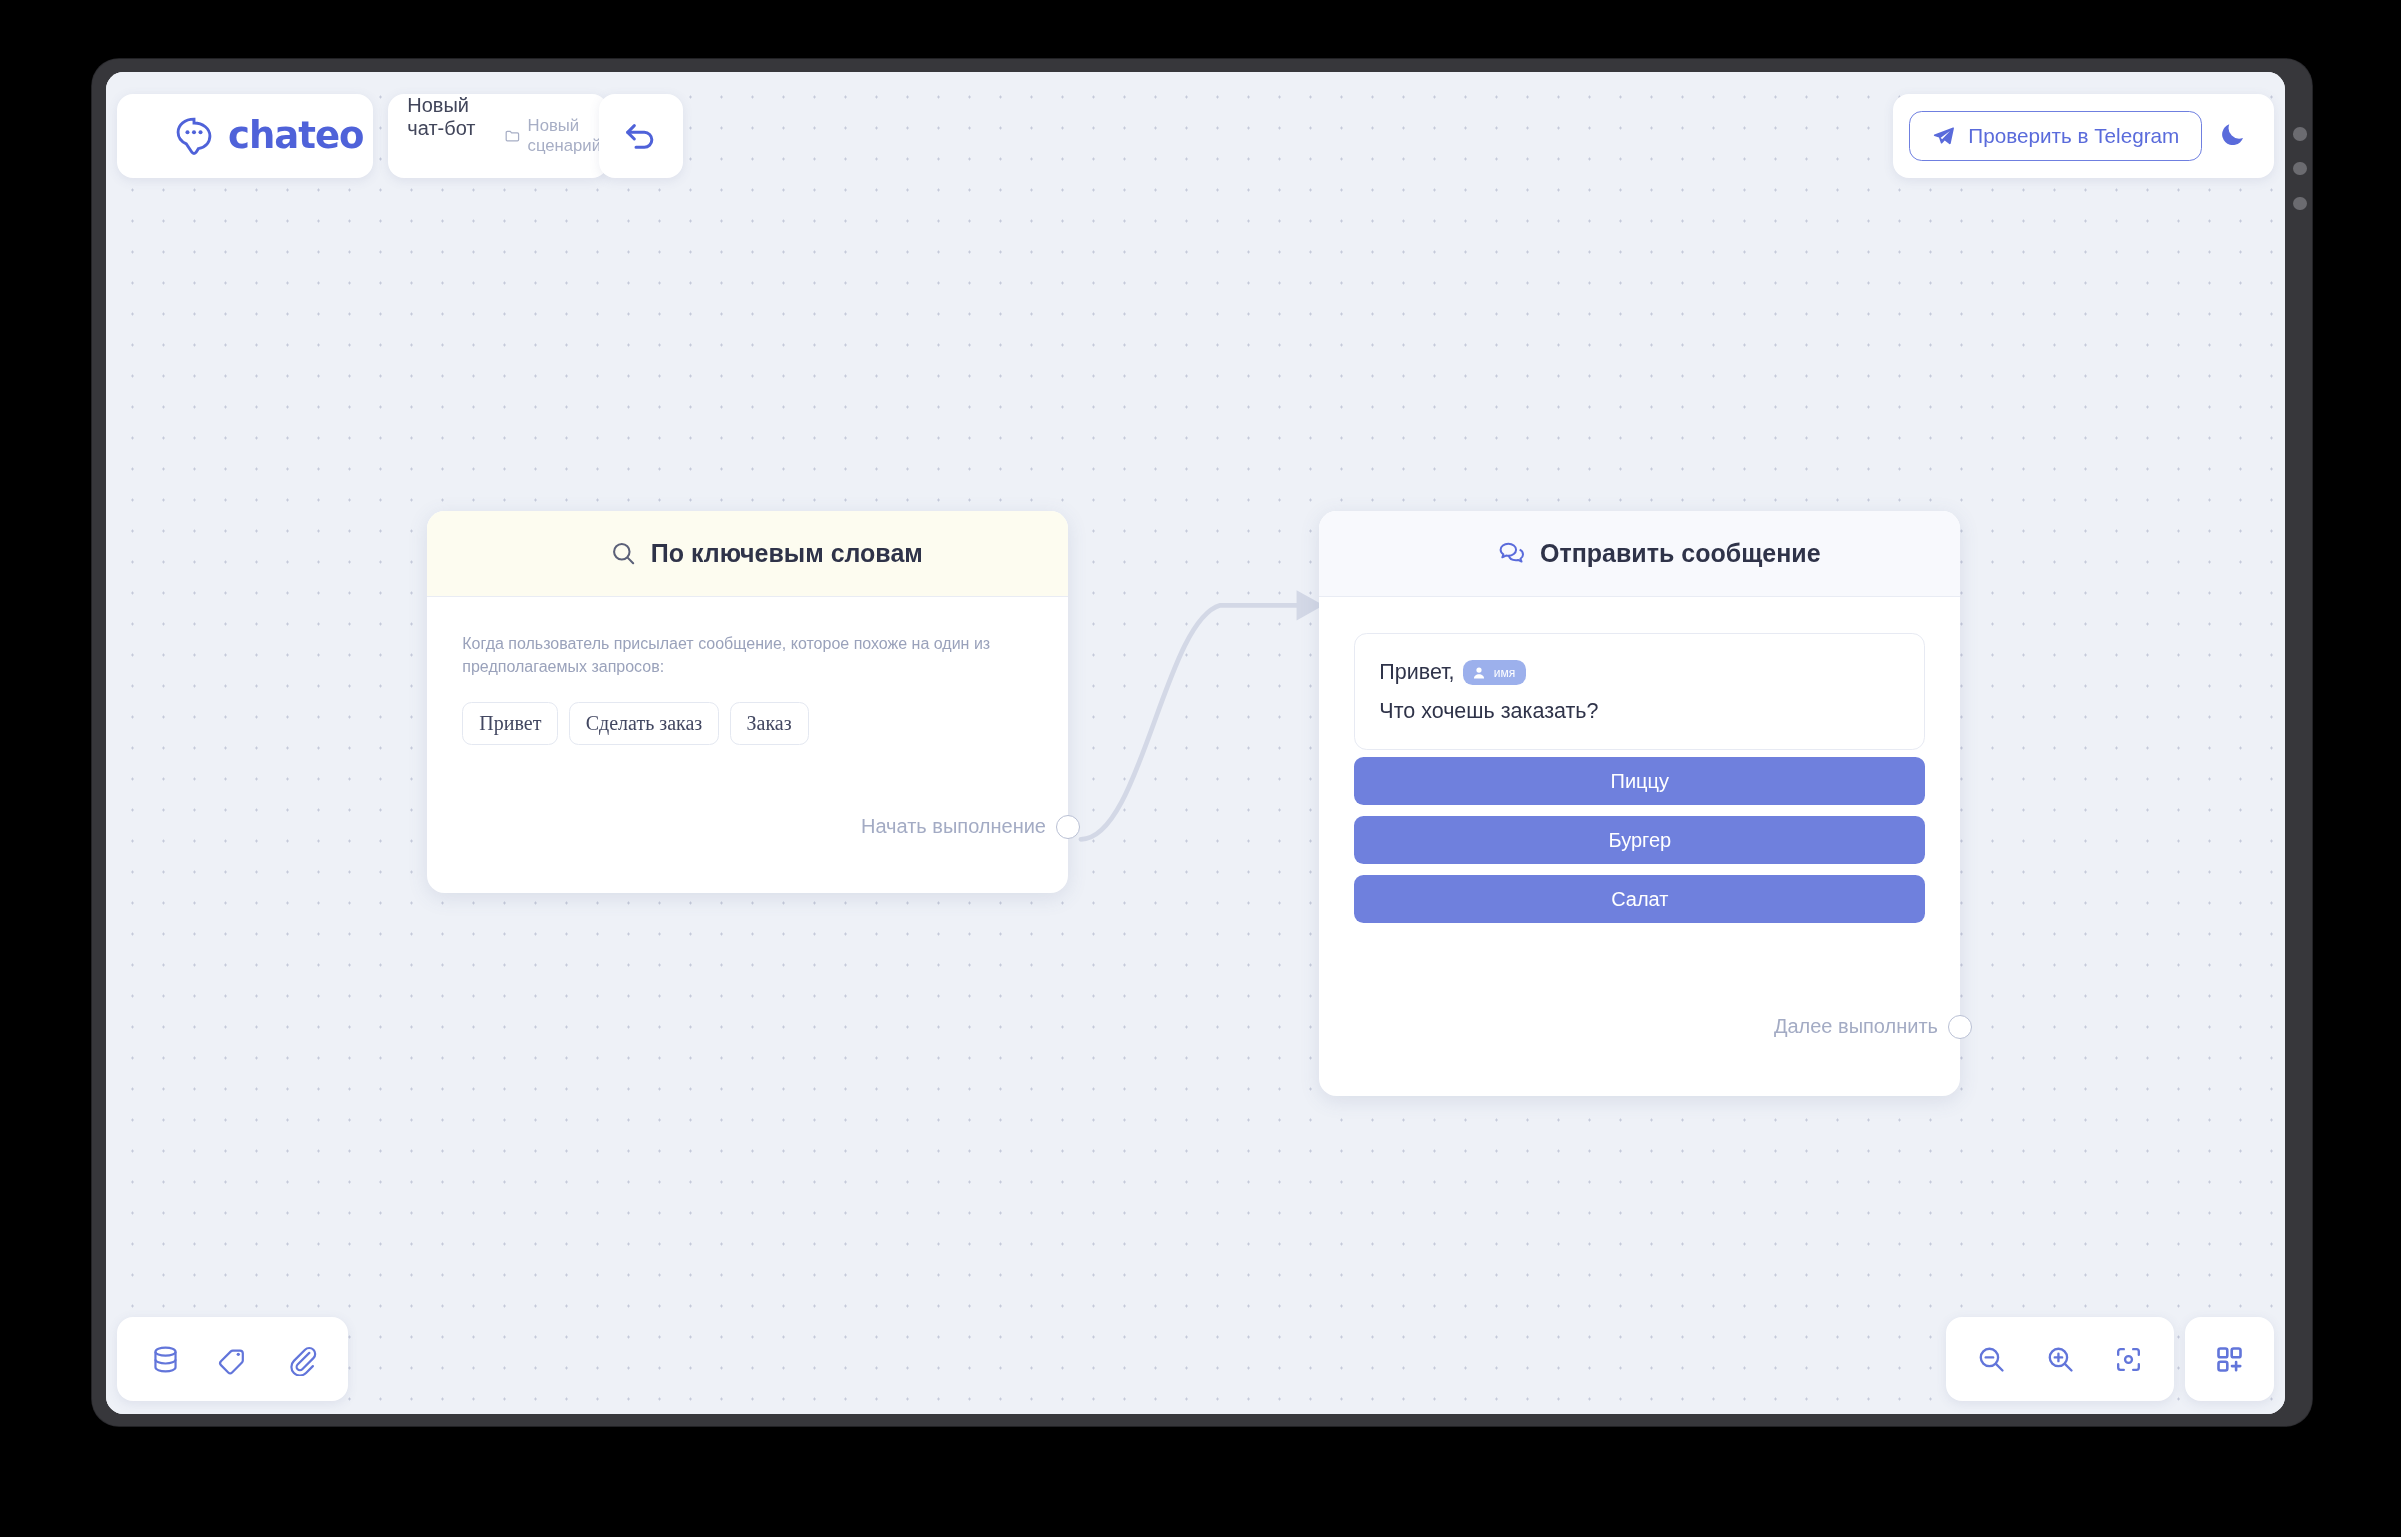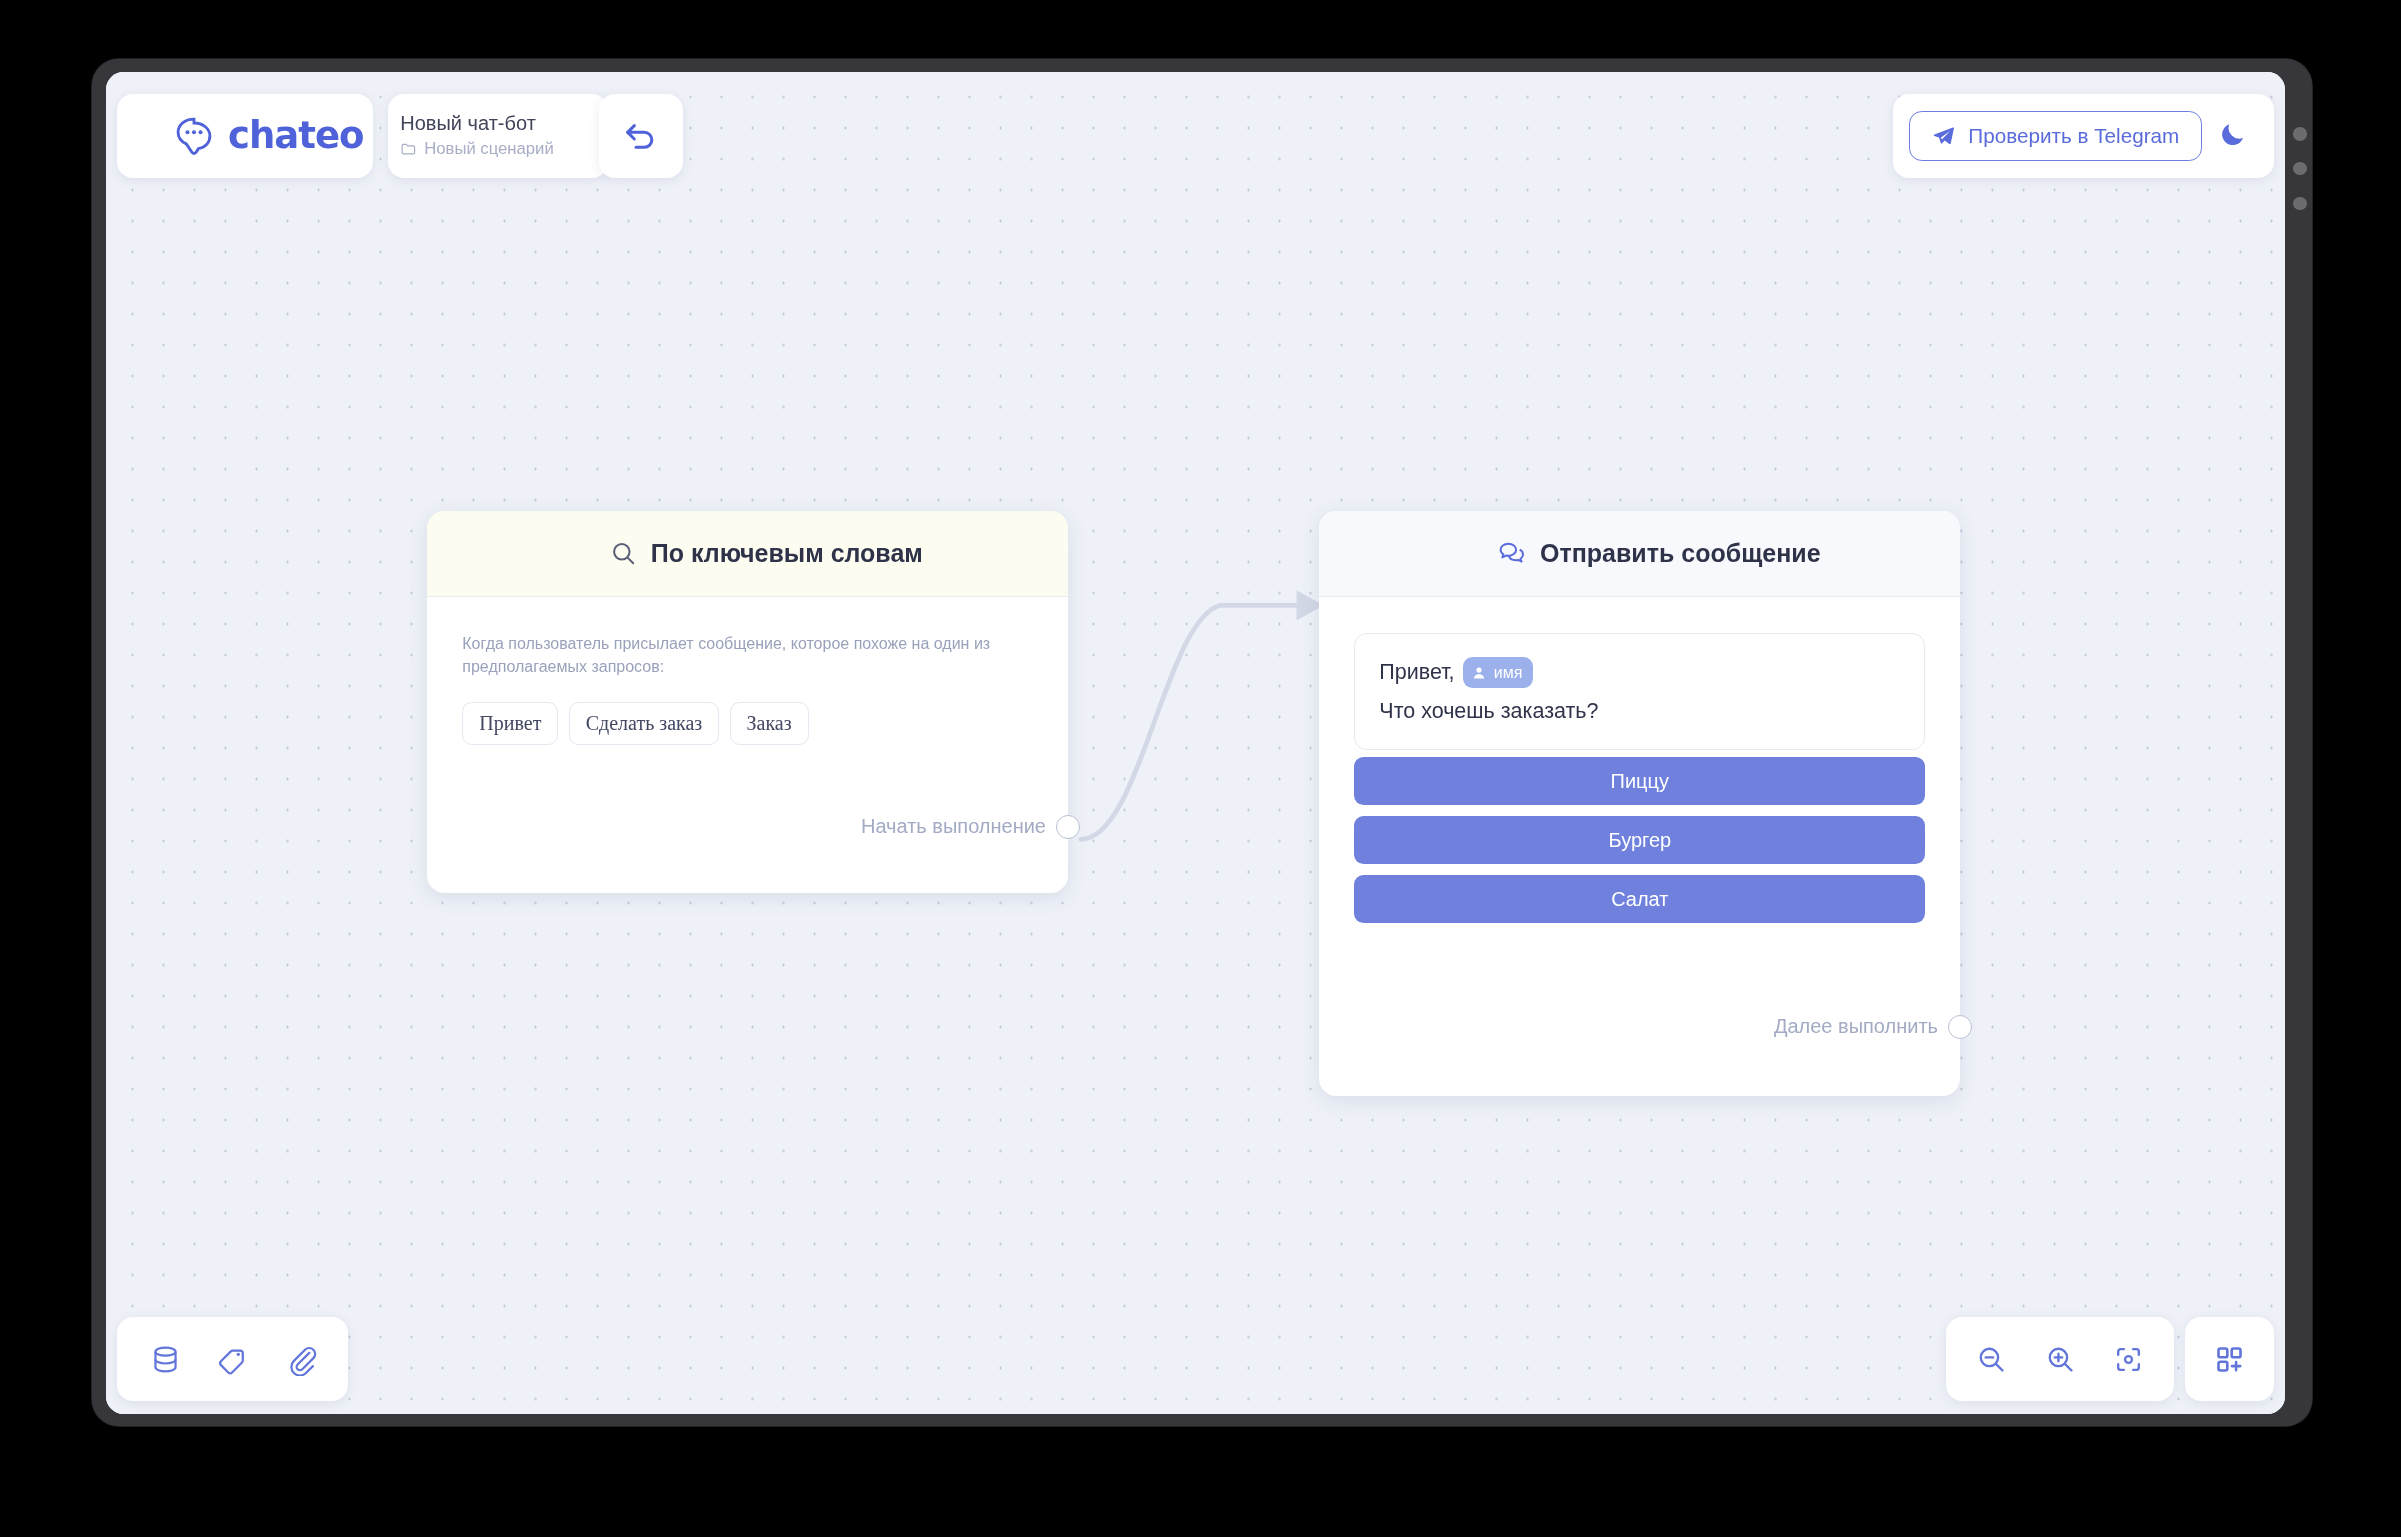--- a/index.html
+++ b/index.html
@@ -89,22 +89,22 @@
     font-size: 37px;
     font-weight: bold;
     color: #4f62d9;
     letter-spacing: -1px;
     font-family: "DejaVu Sans", sans-serif;
   }
 
   #bot-title-card {
     left: 282px; top: 22px;
     width: 220px; height: 84px;
-    display: flex; flex-direction: column; justify-content: center;
-    padding-left: 12px; gap: 4px;
+    display: flex; justify-content: center;
+    padding-left: 19px; gap: 4px;
   }
   #bot-title-name {
     font-size: 20px;
     color: #41455a;
   }
   #bot-title-scenario-row {
     display: flex; align-items: center; gap: 6.4px;
     font-size: 16.7px;
     color: #a7aec5;
   }
@@ -235,21 +235,21 @@
     color: #2f3349;
     line-height: 1.5;
   }
   .message-line + .message-line { margin-top: 6.4px; }
   #variable-chip {
     display: inline-flex; align-items: center; gap: 6.4px;
     background: #9cb0ec;
     color: #ffffff;
     border-radius: 9.5px;
     padding: 3.2px 11px 3.2px 8.8px;
-    font-size: 16px;
+    font-size: 12px;
     cursor: pointer;
   }
   #variable-chip svg { display: block; flex: none; }
 
   #reply-buttons { margin-top: 7px; display: flex; flex-direction: column; gap: 11px; }
   .reply-button {
     background: #6f80dd;
     color: #ffffff;
     border: none;
     border-radius: 9.5px;

